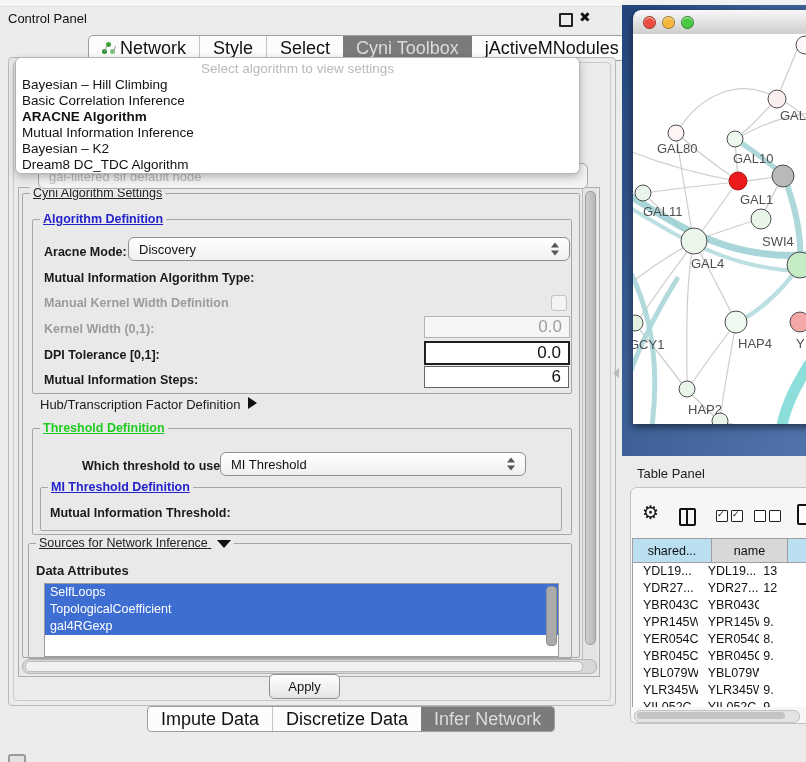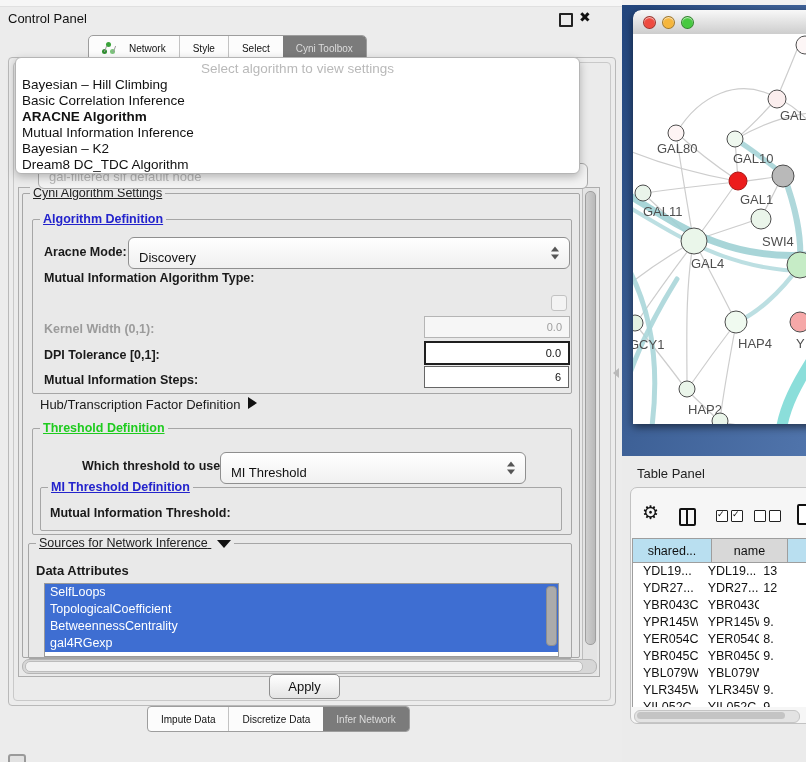--- a/index.html
+++ b/index.html
@@ -8,21 +8,21 @@
   .abs{position:absolute;}
 
   
   .top-strip{left:0;top:0;width:622px;height:6px;background:#f6f6f6;border-bottom:1px solid #e0e0e0;}
   .cp-title{left:8px;top:11px;font-size:13px;color:#111;}
   .float-ico{left:559px;top:13px;width:10px;height:10px;border:2px solid #222;border-radius:1px;}
   .close-ico{left:579px;top:9px;font-size:14px;font-weight:bold;color:#111;cursor:default;}
 
   
   .tabstrip{display:flex;background:#fcfcfc;border:1px solid #9d9d9d;border-radius:5px 5px 0 0;overflow:hidden;height:24px;}
-  .tabstrip .tab{display:flex;align-items:center;gap:14px;padding:0 13px;font-size:10px;color:#111;white-space:nowrap;}
+  .tabstrip .tab{display:flex;align-items:center;gap:5px;padding:0 13px;font-size:18px;color:#111;white-space:nowrap;}
   .tabstrip .tab + .tab{border-left:1px solid #c3c3c3;}
   .tabstrip .tab.sel{background:#7b7b7b;color:#dcdcdc;border-left:none;}
   .tabstrip .tab.sel + .tab{border-left:none;}
   #top-tabs{left:88px;top:35px;}
   #bottom-tabs{left:147px;top:706px;border-radius:4px;}
   .net-tab-icon{position:relative;width:13px;height:13px;display:inline-block;}
   .net-tab-icon::before{content:"";position:absolute;width:5px;height:5px;border-radius:50%;
      background:#3aa23a;top:0;left:4px;box-shadow:-4px 7px 0 #2f8f2f,4px 7px 0 #7cc47c;}
   .net-tab-icon::after{content:"";position:absolute;left:3px;top:4px;width:8px;height:6px;
      border-left:1px solid #9a9a9a;border-right:1px solid #9a9a9a;transform:skewX(-20deg);}
@@ -36,29 +36,29 @@
   .fs{border:1px solid #a6a6a6;border-radius:2px;}
   .fs-legend{position:absolute;font-size:12.5px;background:#e9e9e9;padding:0 3px;white-space:nowrap;text-decoration:underline;}
   .leg-black{color:#222;}
   .leg-blue{color:#2323cc;font-weight:bold;}
   .leg-green{color:#1ecb1e;font-weight:bold;}
 
   .lbl{font-size:12.5px;font-weight:bold;color:#1a1a1a;white-space:nowrap;}
   .lbl.dis{color:#9b9b9b;}
 
   .combo{background:linear-gradient(#ffffff,#f0f0f0);border:1px solid #8f8f8f;border-radius:6px;
-         display:flex;align-items:center;padding:8px 22px 0 10px;font-size:13px;color:#111;}
+         display:flex;align-items:center;padding:0 22px 0 10px;font-size:13px;color:#111;}
   .stepper{position:absolute;right:9px;top:50%;width:9px;height:13px;transform:translateY(-50%);}
   .stepper::before{content:"";position:absolute;top:0;left:0;border-left:4px solid transparent;
       border-right:4px solid transparent;border-bottom:5px solid #555;}
   .stepper::after{content:"";position:absolute;bottom:0;left:0;border-left:4px solid transparent;
       border-right:4px solid transparent;border-top:5px solid #555;}
 
   .field{background:#fff;border:1px solid #666;display:flex;align-items:center;justify-content:flex-end;
-         padding:0 7px;font-size:11px;color:#111;}
+         padding:0 7px;font-size:17px;color:#111;}
   .field.dis{background:#f6f6f6;border:1px solid #b5b5b5;color:#9e9e9e;}
   .field.heavy{border:2px solid #1f1f1f;}
   .checkbox{width:14px;height:14px;border:1px solid #c2c2c2;border-radius:3px;background:#f3f3f3;}
 
   .tri-right{display:inline-block;width:0;height:0;border-top:6px solid transparent;
       border-bottom:6px solid transparent;border-left:9px solid #111;margin-left:8px;}
   .tri-down{display:inline-block;width:0;height:0;border-left:7px solid transparent;
       border-right:7px solid transparent;border-top:8px solid #111;margin-left:6px;vertical-align:middle;}
 
   .attr-list{background:#fff;border:1px solid #9a9a9a;overflow:hidden;}
@@ -137,20 +137,23 @@
       </div>
       <div class="tab">
         <span>Style</span>
       </div>
       <div class="tab">
         <span>Select</span>
       </div>
       <div class="tab sel">
         <span>Cyni Toolbox</span>
       </div>
+      <div class="tab">
+        <span>jActiveMNodules</span>
+      </div>
     </div>
 
   <div class="abs panel1"></div>
   <div class="abs panel2"></div>
 
   <div class="abs ghost-combo">
     <span>gal-filtered sif default node</span>
   </div>
 
   <div class="abs scrollpane"></div>
@@ -162,20 +165,21 @@
   <div class="abs fs-legend leg-blue" style="left:40px;top:212px;">Algorithm Definition</div>
 
   <div class="abs lbl" style="left:44px;top:245px;">Aracne Mode:</div>
   <div class="abs combo" style="left:128px;top:237px;width:408px;height:22px;">
     <span>Discovery</span>
     <span class="stepper"></span>
   </div>
 
   <div class="abs lbl" style="left:44px;top:271px;">Mutual Information Algorithm Type:</div>
 
+  <div class="abs lbl dis" style="left:44px;top:296px;">Manual Kernel Width Definition</div>
   <div class="abs checkbox" style="left:551px;top:295px;"></div>
 
   <div class="abs lbl dis" style="left:44px;top:322px;">Kernel Width (0,1):</div>
   <div class="abs field dis" style="left:424px;top:316px;width:130px;height:20px;">
     <span>0.0</span>
   </div>
 
   <div class="abs lbl" style="left:44px;top:348px;">DPI Tolerance [0,1]:</div>
   <div class="abs field heavy" style="left:424px;top:341px;width:128px;height:20px;">
     <span>0.0</span>
@@ -207,21 +211,20 @@
   <div class="abs fs" style="left:28px;top:543px;width:542px;height:114px;"></div>
   <div class="abs fs-legend leg-black" style="left:36px;top:536px;">
     <span>Sources for Network Inference</span>
     <span class="tri-down"></span>
   </div>
   <div class="abs lbl" style="left:36px;top:563px;font-size:13px;">Data Attributes</div>
   <div class="abs attr-list" style="left:44px;top:583px;width:513px;height:72px;" id="attr-list">
     <div class="attr-vsb"></div>
   <div class="attr-item">SelfLoops</div>
       <div class="attr-item">TopologicalCoefficient</div>
-      <div class="attr-item">BetweennessCentrality</div>
       <div class="attr-item">gal4RGexp</div>
     </div>
 
   <div class="abs vsb-track">
       <div class="vsb-thumb"></div>
     </div>
   <div class="abs hsb-track">
       <div class="hsb-thumb"></div>
     </div>
 

